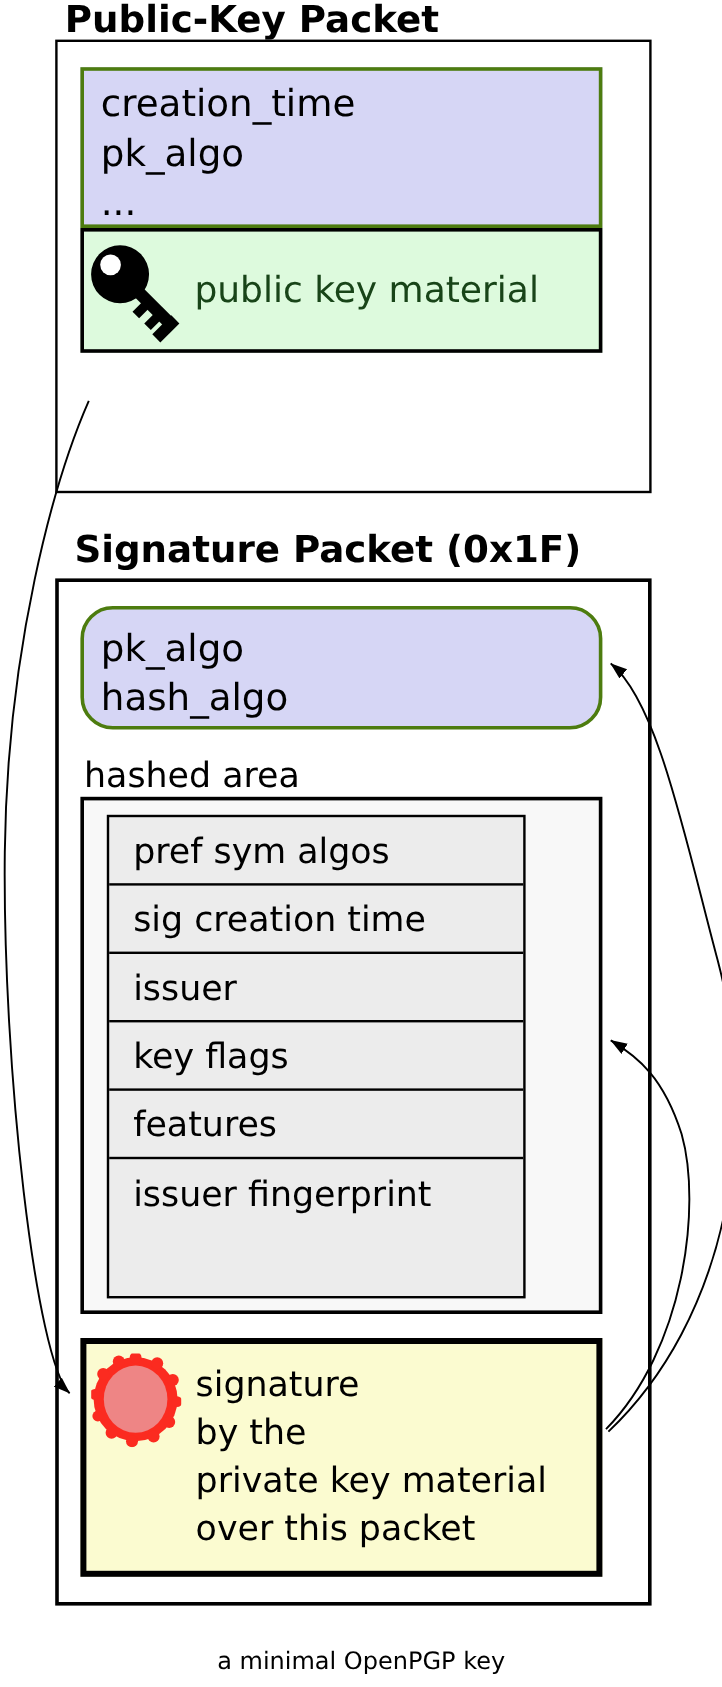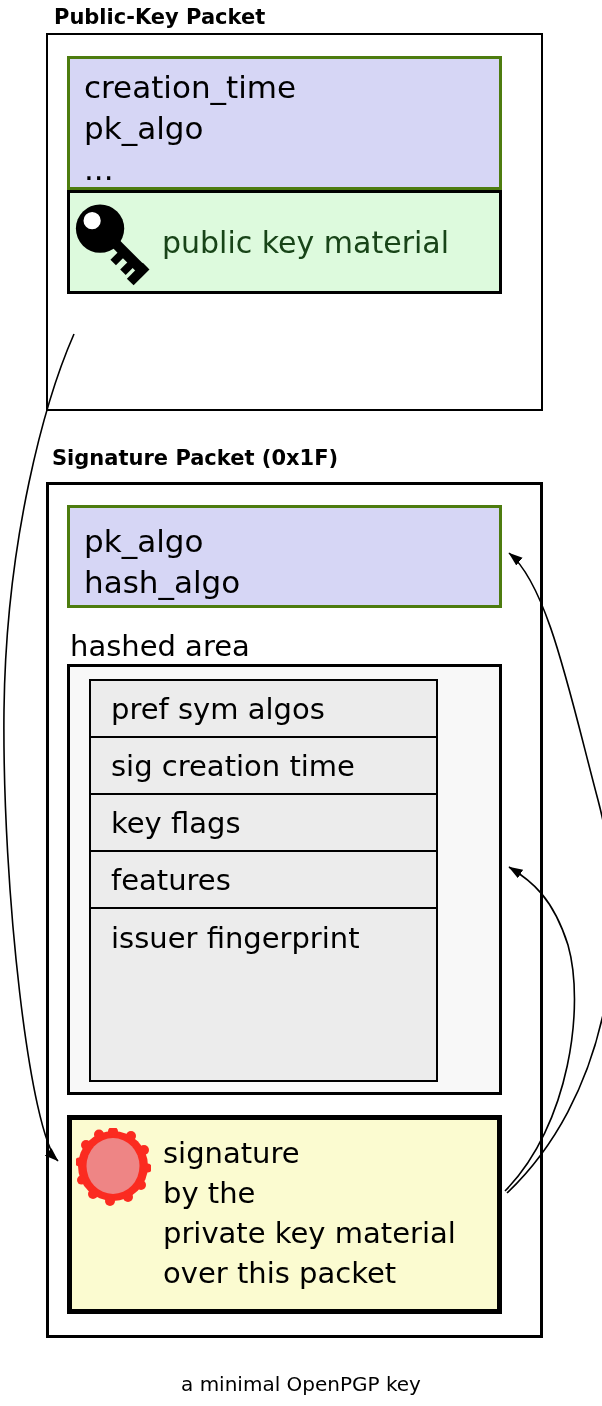--- a/index.html
+++ b/index.html
@@ -4,29 +4,29 @@
 <style>
   html,body{margin:0;padding:0;}
   body{
     width:602px;height:1406px;position:relative;background:#fff;
     font-family:"DejaVu Sans","Liberation Sans",sans-serif;color:#000;
     overflow:hidden;
   }
   *{box-sizing:border-box;}
   .abs{position:absolute;}
   .packet-title{
-    font-weight:bold;font-size:21px;line-height:34px;white-space:nowrap;
+    font-weight:bold;font-size:31px;line-height:34px;white-space:nowrap;
   }
   .outer-box{background:#fff;border:2px solid #000;}
   .outer-box.thick{border-width:3px;}
   .field-box{
     background:var(--lavender,#d6d6f5);border:3px solid #4d7c0f;
     font-size:31px;line-height:41px;padding:8px 0 0 14px;white-space:pre;
   }
-  .field-box.sig{padding-top:13px;}
+  .field-box.sig{padding-top:13px;border-radius:27px;}
   .material-box{
     background:var(--green-bg,#ddfadd);border:3px solid #000;
     display:flex;align-items:center;
   }
   .material-label{
     color:var(--green-text,#184418);font-size:30px;padding-left:92px;white-space:nowrap;
   }
   .hashed-label{font-size:29px;line-height:36px;}
   .hashed-box{background:var(--hashed-bg,#f8f8f8);border:3px solid #000;}
   .subpacket-table{
@@ -66,34 +66,35 @@
   <g transform="rotate(-45 30 32)">
     <circle cx="30" cy="32" r="28" fill="#000"></circle>
     <rect x="24.5" y="56" width="12" height="48" fill="#000"></rect>
     <rect x="13" y="66" width="14" height="9" fill="#000"></rect>
     <rect x="13" y="82" width="14" height="9" fill="#000"></rect>
     <rect x="11" y="95" width="26" height="11" fill="#000"></rect>
     <circle cx="30" cy="19" r="10" fill="#fff"></circle>
   </g>
 </svg>
 
-<div class="abs packet-title" style="left:52px;top:441px;">Signature Packet (0x1F)</div>
+<div class="abs packet-title" style="left:62px;top:441px;">Signature Packet (0x1F)</div>
 
 <div class="abs outer-box thick" style="left:46px;top:482px;width:497px;height:856px;"></div>
 
 <div class="abs field-box sig" style="left:67px;top:505px;width:435px;height:103px;"><span>pk_algo</span>
 <span>hash_algo</span></div>
 
 <div class="abs hashed-label" style="left:70px;top:628px;">hashed area</div>
 
 <div class="abs hashed-box" style="left:67px;top:664px;width:435px;height:431px;"></div>
 
 <div class="abs subpacket-table" style="left:89px;top:679px;width:349px;height:403px;">
   <div class="subpacket-row">pref sym algos</div>
   <div class="subpacket-row">sig creation time</div>
+  <div class="subpacket-row">issuer</div>
   <div class="subpacket-row">key flags</div>
   <div class="subpacket-row">features</div>
   <div class="subpacket-row">issuer fingerprint</div>
 </div>
 
 <div class="abs signature-box" style="left:67px;top:1115px;width:435px;height:199px;"></div>
 
 <svg class="abs" style="left:76px;top:1128px;" width="75" height="78" viewBox="0 0 75 78">
   <g fill="#fb2b20">
     <circle cx="37" cy="38" r="35"></circle>

